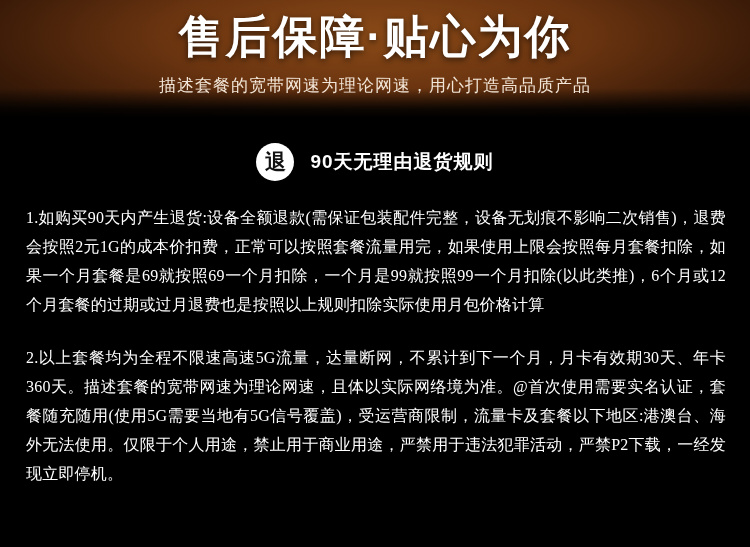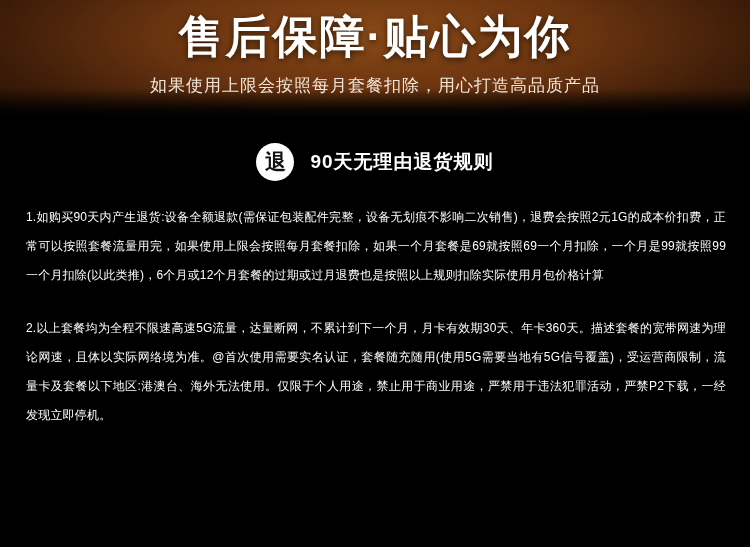--- a/index.html
+++ b/index.html
@@ -95,37 +95,38 @@
 
   
   .body {
     position: absolute;
     top: 203px;
     left: 26px;
     width: 700px;
   }
   .para {
     color: #ffffff;
-    font-size: 12px;
+    font-size: 16px;
     line-height: 29px;
     text-align: justify;
     text-justify: inter-ideograph;
     letter-spacing: 0.2px;
     margin: 0 0 24px 0;
+    font-family: Liberation Serif, serif;
   }
   .para:last-child { margin-bottom: 16px; }
 </style>
 </head>
 <body>
 
 <div class="page">
 
   <div class="banner">
     <div class="banner-title">售后保障·贴心为你</div>
-    <div class="banner-sub">如果使用上限会按照每月套餐扣除，用心打造高品质产品</div>
+    <div class="banner-sub">描述套餐的宽带网速为理论网速，用心打造高品质产品</div>
   </div>
 
   <div class="section-head">
     <div class="badge">退</div>
     <div class="section-title">90天无理由退货规则</div>
   </div>
 
   <div class="body">
     <p class="para">1.如购买90天内产生退货:设备全额退款(需保证包装配件完整，设备无划痕不影响二次销售)，退费会按照2元1G的成本价扣费，正常可以按照套餐流量用完，如果使用上限会按照每月套餐扣除，如果一个月套餐是69就按照69一个月扣除，一个月是99就按照99一个月扣除(以此类推)，6个月或12个月套餐的过期或过月退费也是按照以上规则扣除实际使用月包价格计算</p>
     <p class="para">2.以上套餐均为全程不限速高速5G流量，达量断网，不累计到下一个月，月卡有效期30天、年卡360天。描述套餐的宽带网速为理论网速，且体以实际网络境为准。@首次使用需要实名认证，套餐随充随用(使用5G需要当地有5G信号覆盖)，受运营商限制，流量卡及套餐以下地区:港澳台、海外无法使用。仅限于个人用途，禁止用于商业用途，严禁用于违法犯罪活动，严禁P2下载，一经发现立即停机。</p>

